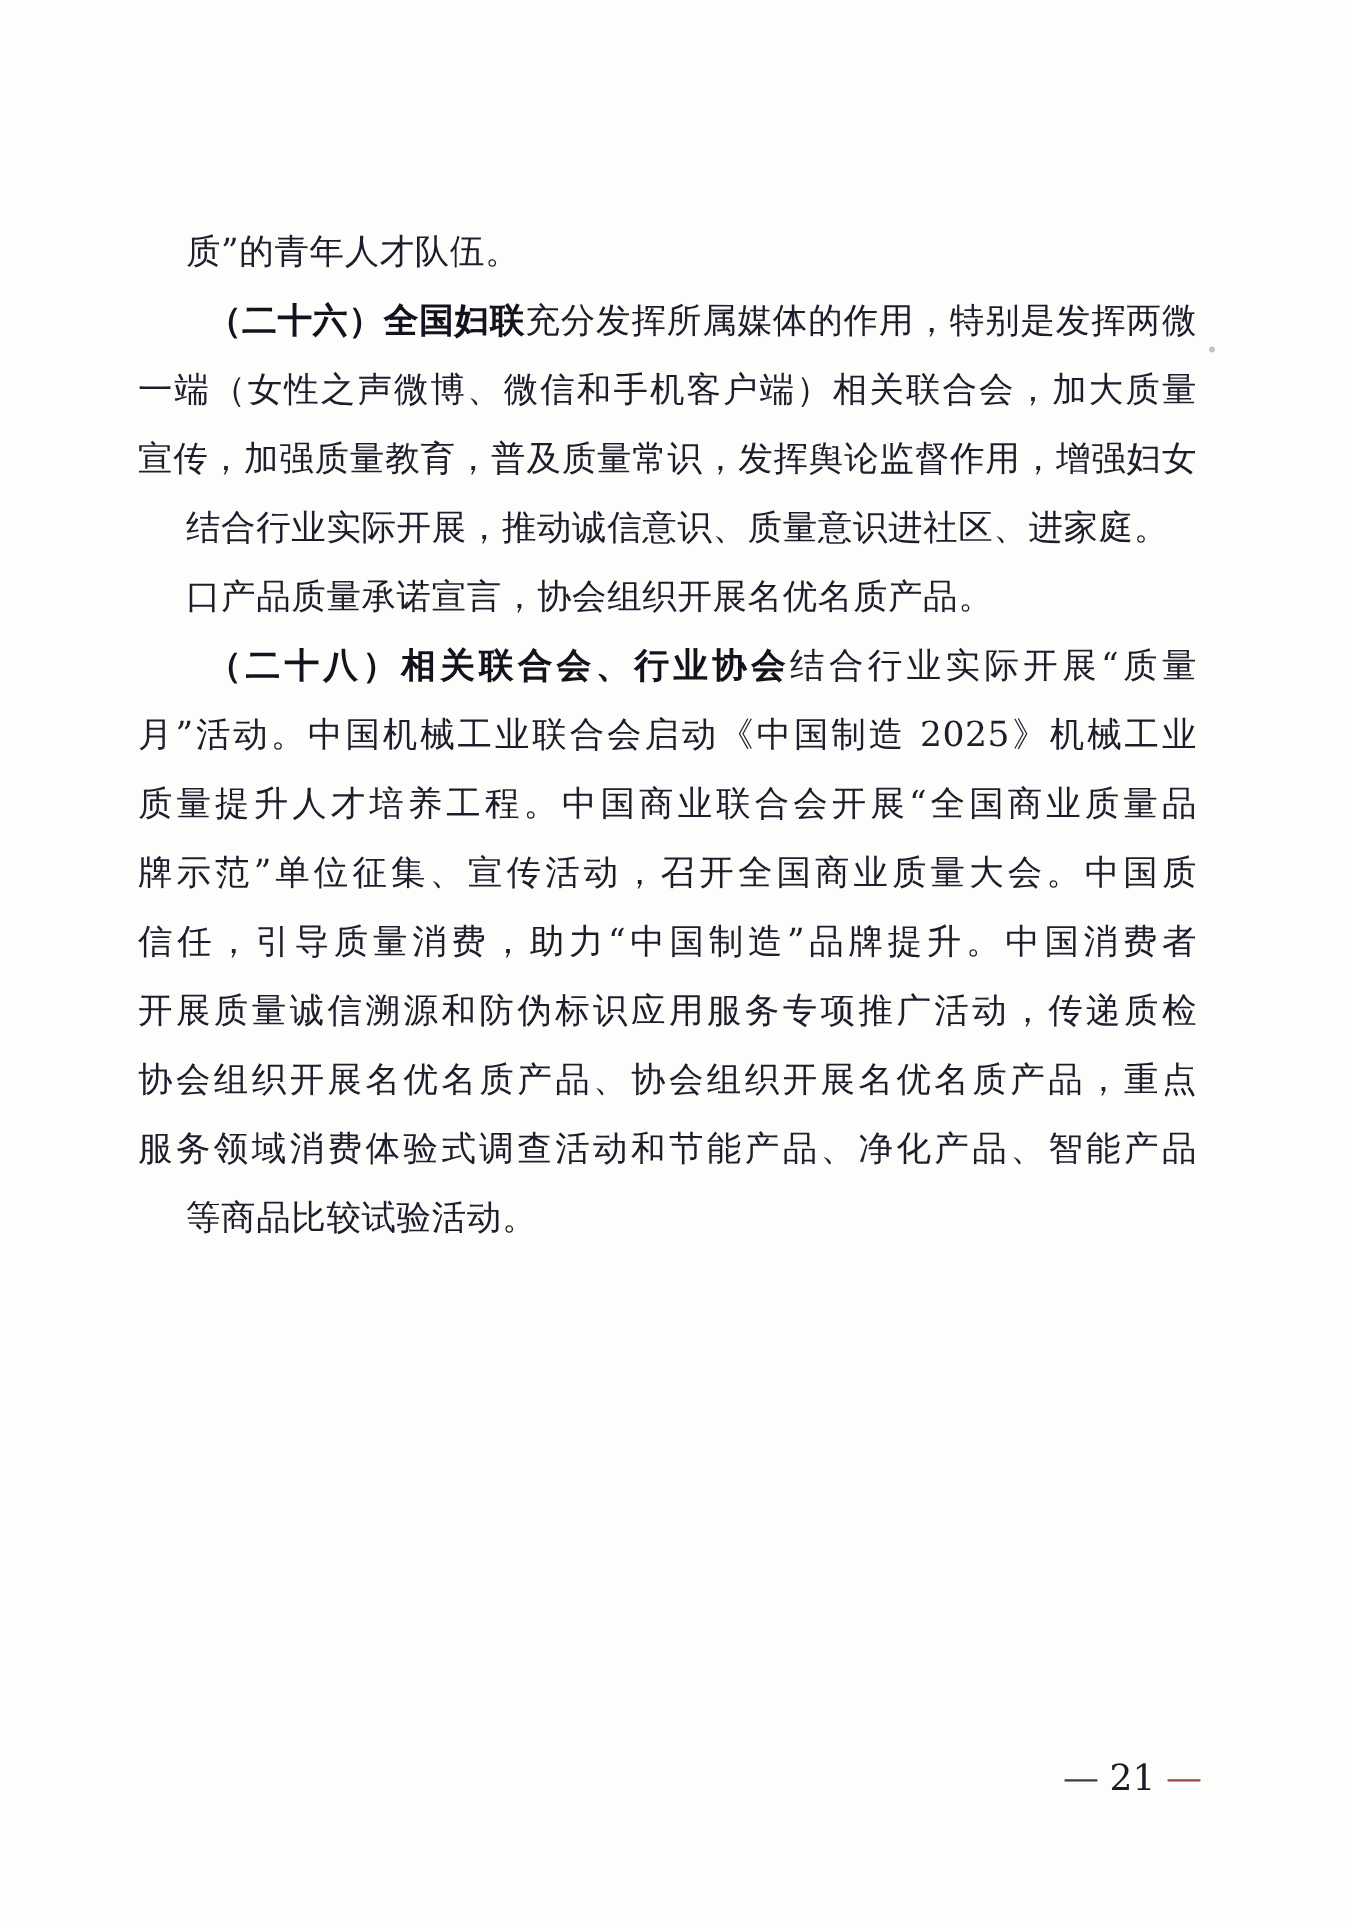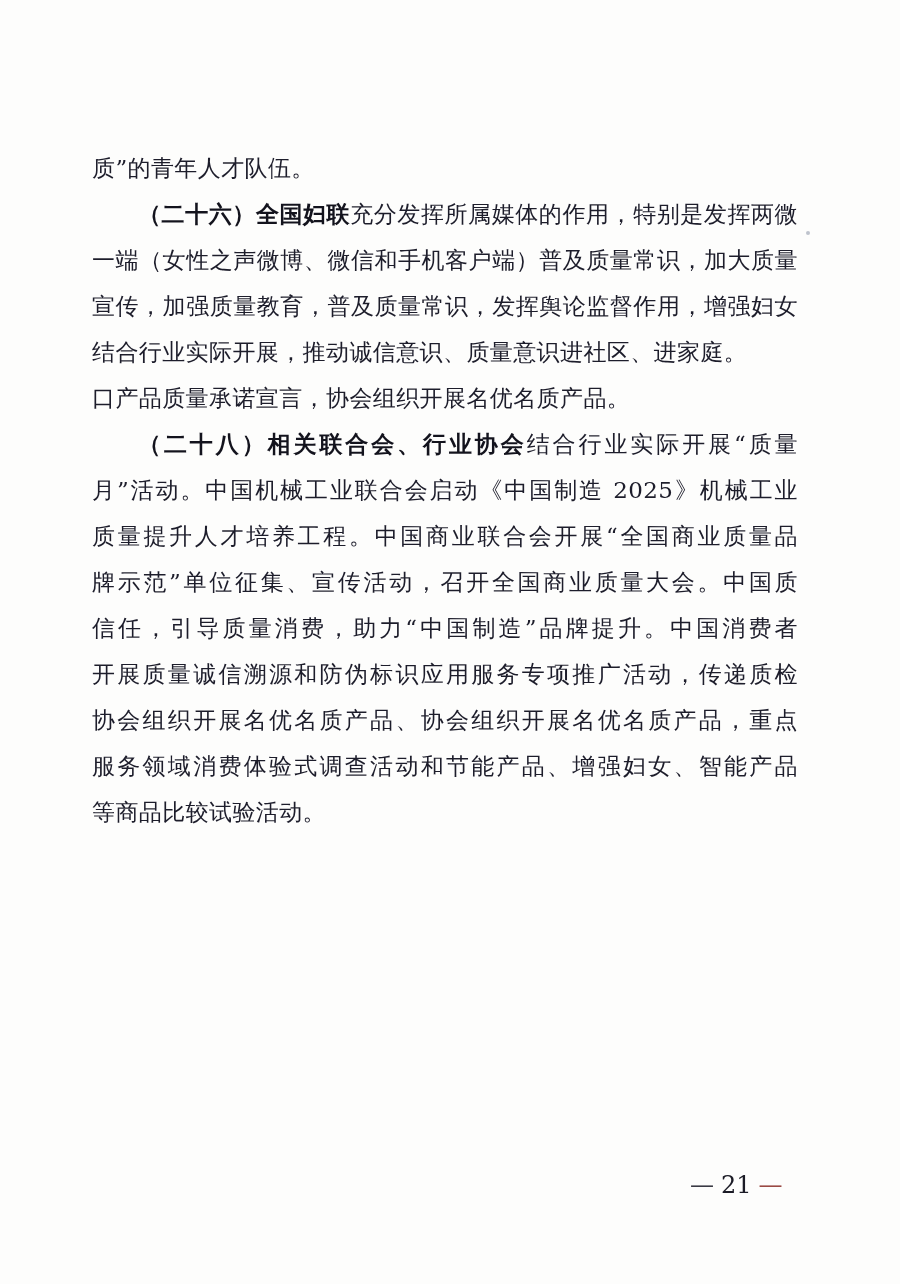--- a/index.html
+++ b/index.html
@@ -23,36 +23,38 @@
     height: 46px;
     line-height: 46px;
     font-size: 23px;
     letter-spacing: 0.4px;
     text-align: justify;
     text-align-last: justify;
     overflow: hidden;
   }
   .line.last {
     text-align-last: left;
+    margin-left: 32px;
   }
   .line.indent {
     text-indent: 2em;
   }
   .line .lead {
     font-weight: 700;
     color: #13131d;
   }
   .footer {
     position: absolute;
     left: 690px;
     top: 1162px;
     width: 130px;
     height: 46px;
     line-height: 46px;
     font-size: 24px;
+    text-align: center;
     white-space: nowrap;
     color: #2a2a34;
   }
   .footer .pagenum {
     display: inline-block;
     padding: 0 7px;
     color: #1b1b26;
   }
   .footer .dash-right {
     color: #9a4a44;
@@ -80,21 +82,21 @@
 
     <div class="line last">
       <span>质”的青年人才队伍。</span>
     </div>
 
     <div class="line fill indent">
       <span class="lead">（二十六）全国妇联</span><span>充分发挥所属媒体的作用，特别是发挥两微</span>
     </div>
 
     <div class="line fill">
-      <span>一端（女性之声微博、微信和手机客户端）普及质量常识，加大质量</span>
+      <span>一端（女性之声微博、微信和手机客户端）相关联合会，加大质量</span>
     </div>
 
     <div class="line fill">
       <span>宣传，加强质量教育，普及质量常识，发挥舆论监督作用，增强妇女</span>
     </div>
 
     <div class="line last">
       <span>结合行业实际开展，推动诚信意识、质量意识进社区、进家庭。</span>
     </div>
 
@@ -126,21 +128,21 @@
 
     <div class="line fill">
       <span>开展质量诚信溯源和防伪标识应用服务专项推广活动，传递质检</span>
     </div>
 
     <div class="line fill">
       <span>协会组织开展名优名质产品、协会组织开展名优名质产品，重点</span>
     </div>
 
     <div class="line fill">
-      <span>服务领域消费体验式调查活动和节能产品、增强妇女、智能产品</span>
+      <span>服务领域消费体验式调查活动和节能产品、净化产品、智能产品</span>
     </div>
 
     <div class="line last">
       <span>等商品比较试验活动。</span>
     </div>
 
   </main>
 
   <footer class="footer">
     <span class="dash-left">—</span><span class="pagenum">21</span><span class="dash-right">—</span>

